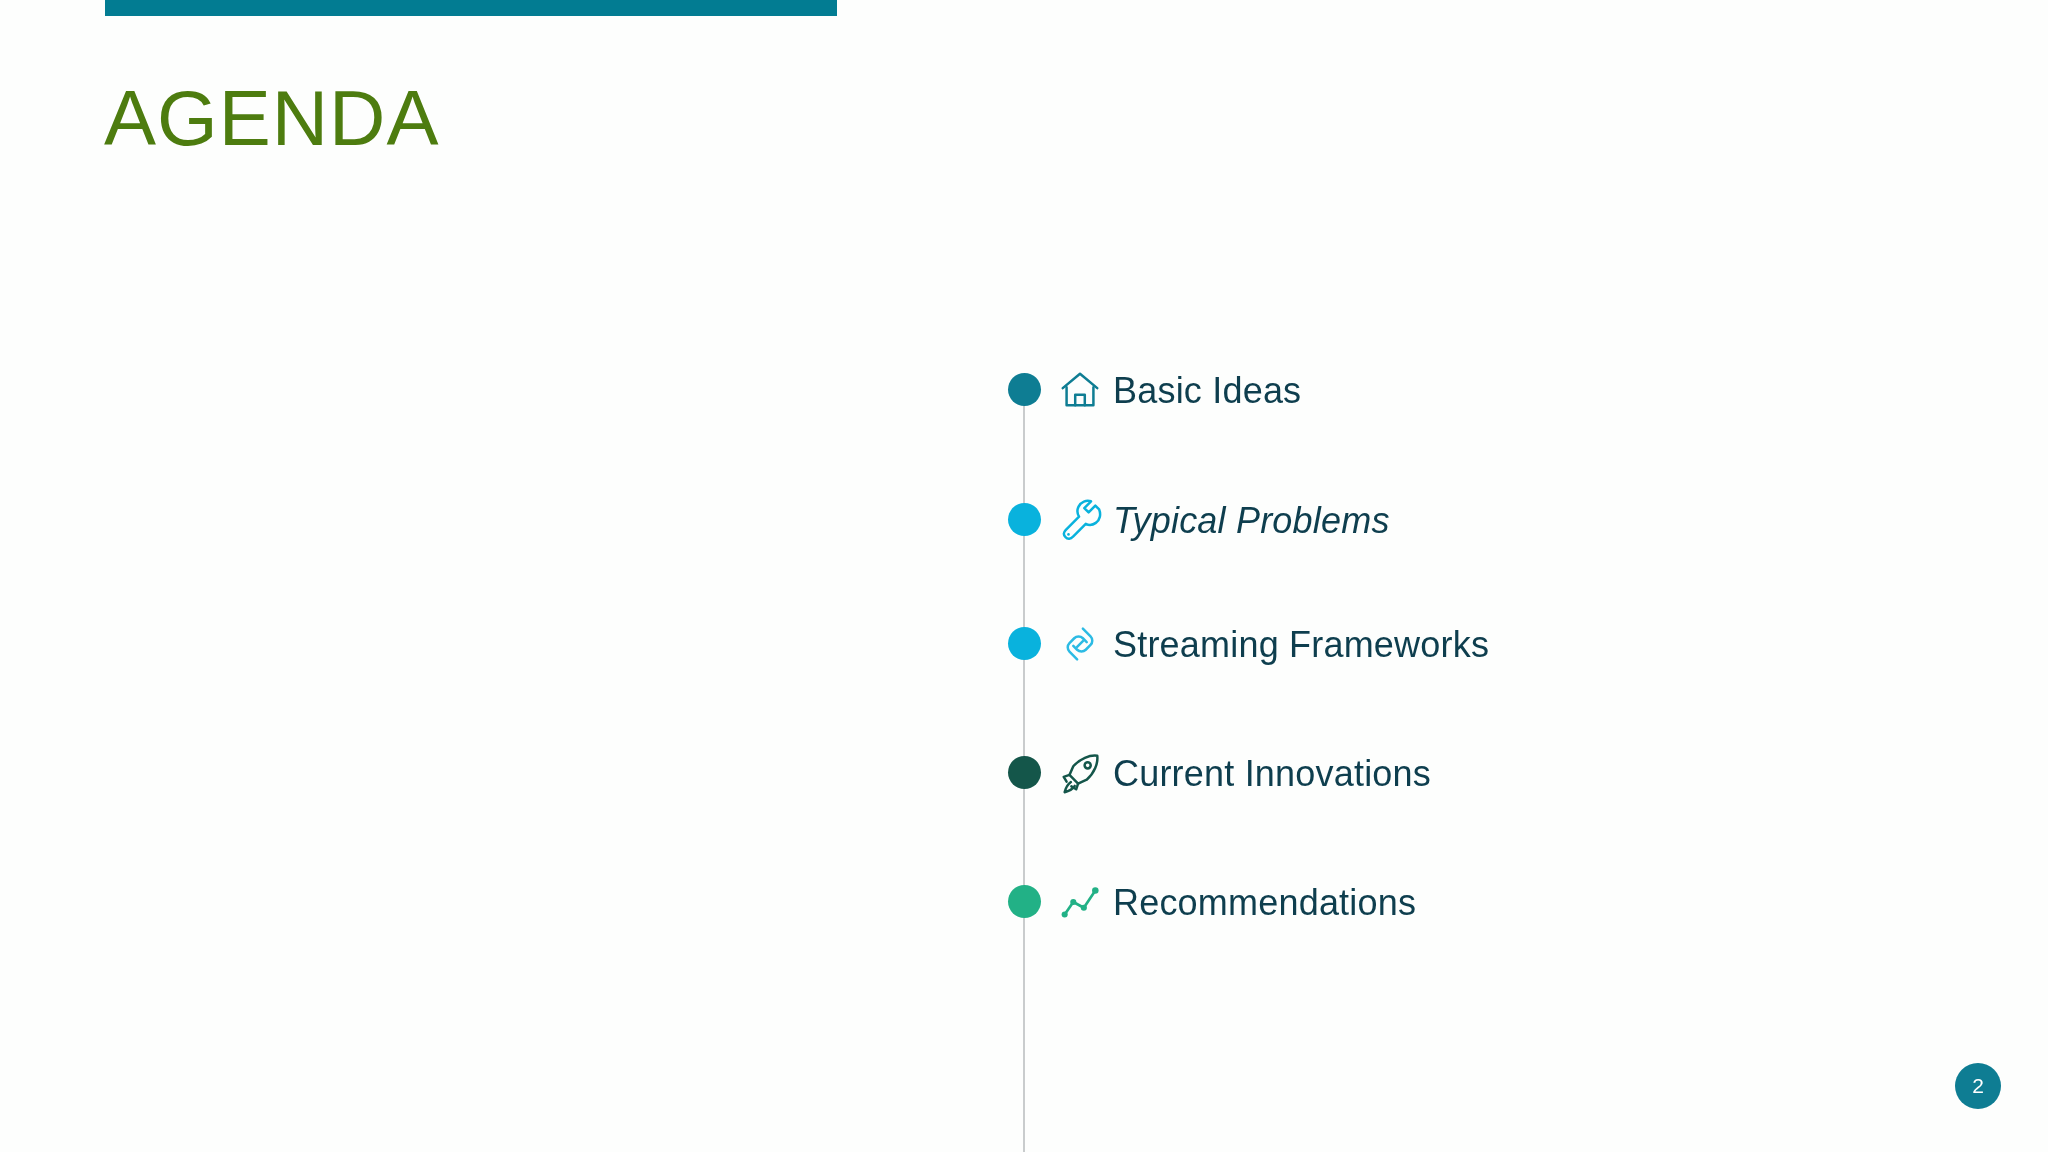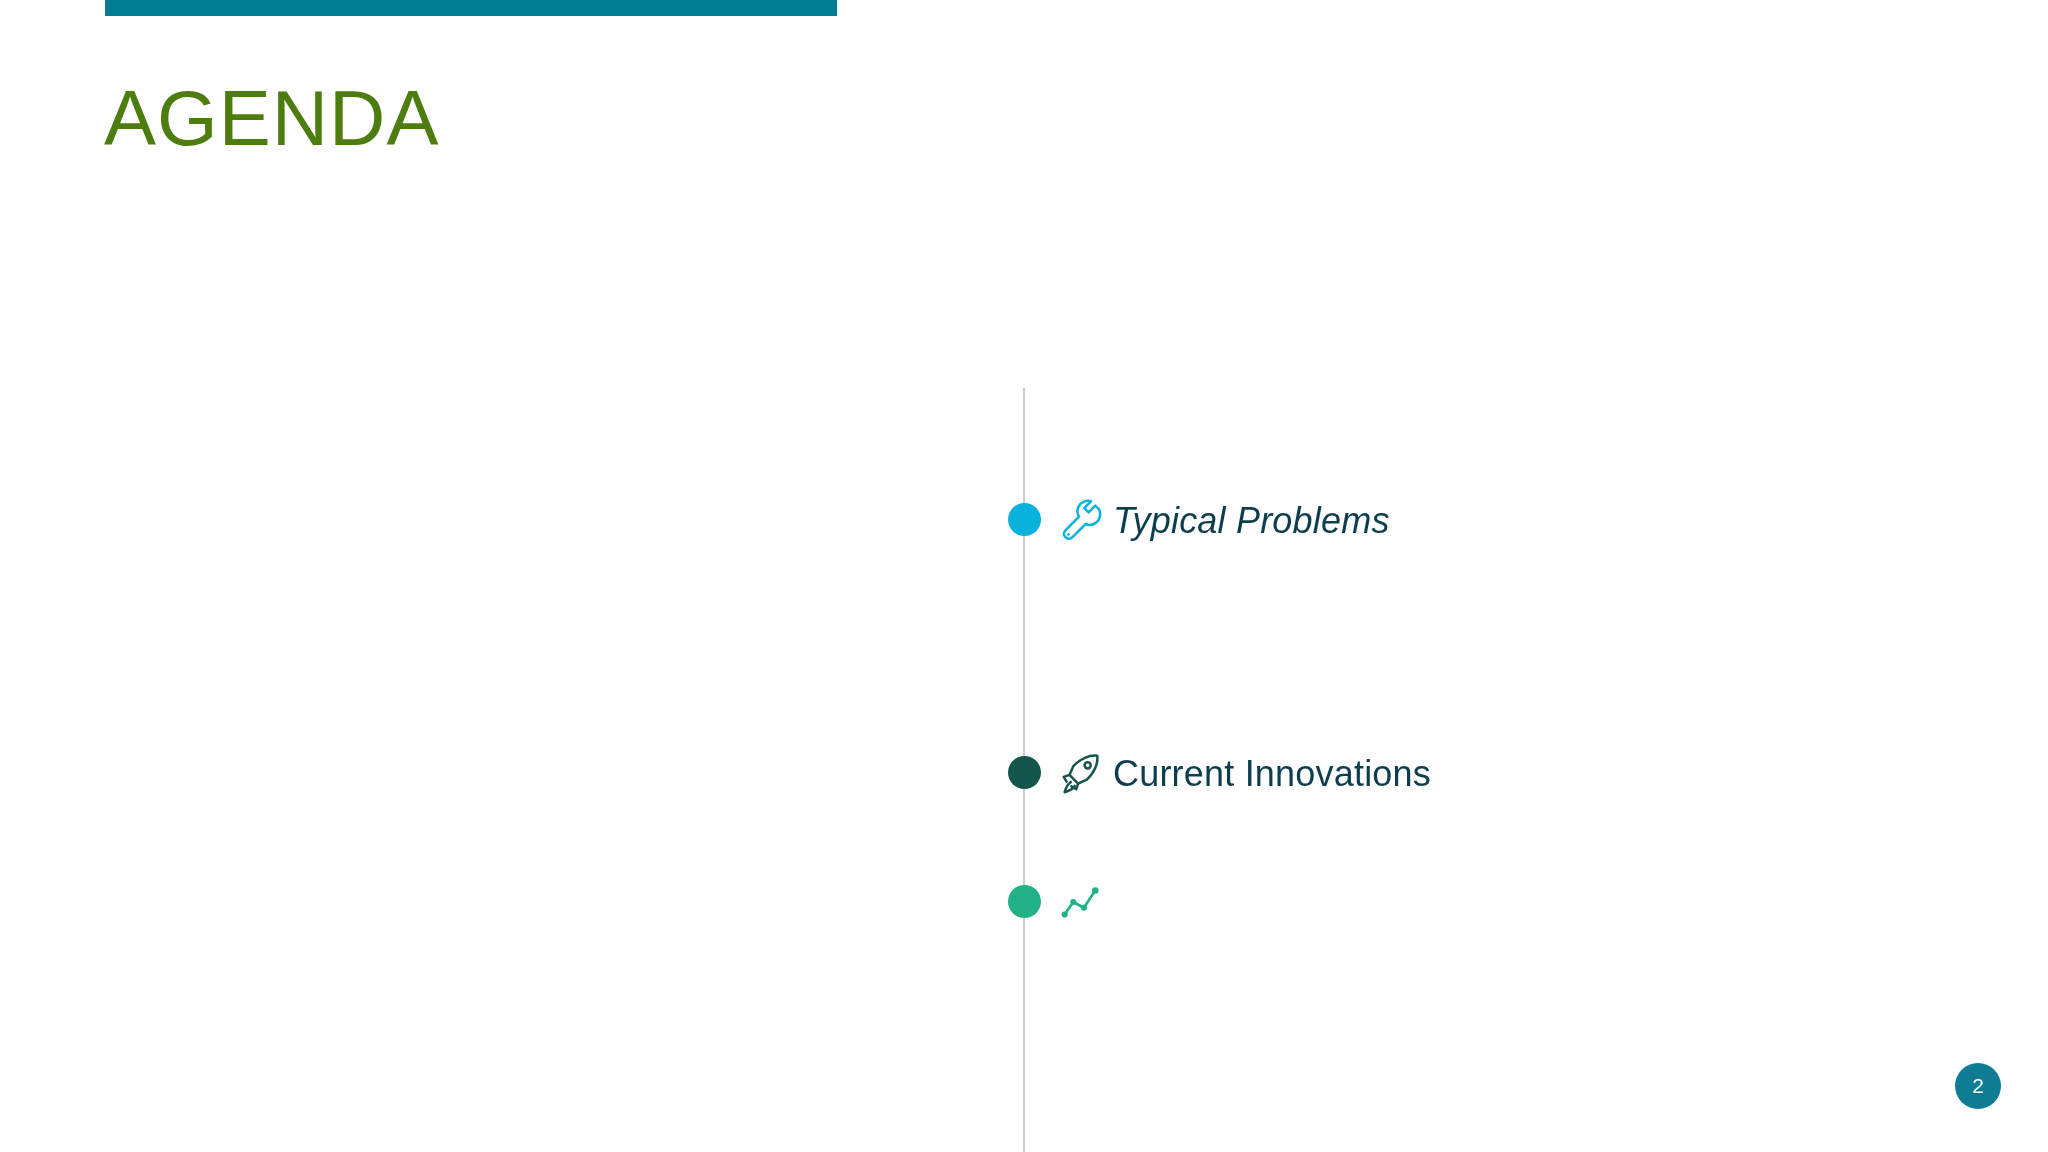--- a/index.html
+++ b/index.html
@@ -115,32 +115,54 @@
 <div class="slide">
 
   <div class="accent-bar"></div>
 
   <div class="slide-title">AGENDA</div>
 
   <div class="timeline-spine"></div>
 
   <div class="timeline">
 
+    <div class="tl-item" style="top:363px;left:0;width:100%;">
+      <div class="tl-dot" style="top:10px;background:#0E7D93;"></div>
+      <div class="tl-icon" style="top:2px;">
+        <svg width="46" height="46" viewBox="0 0 48 48" fill="none" stroke="#0E7D93" stroke-width="2.6" stroke-linecap="round" stroke-linejoin="round">
+          <path d="M6 22 L24 7 L42 22"></path>
+          <path d="M10 21 V40 H38 V21"></path>
+          <path d="M19 40 V29 H29 V40"></path>
+        </svg>
+      </div>
+      <div class="tl-label" style="top:7px;">Basic Ideas</div>
+    </div>
 
     <div class="tl-item" style="top:493px;left:0;width:100%;font-style:italic;">
       <div class="tl-dot" style="top:10px;background:#09B2DD;"></div>
       <div class="tl-icon" style="top:2px;">
         <svg width="46" height="46" viewBox="0 0 48 48" fill="none" stroke="#09B2DD" stroke-width="2.6" stroke-linecap="round" stroke-linejoin="round">
           <path d="M40 9 L33 16 L28.5 11.5 L35.5 4.5 C30.5 3 25 5 22.5 10 C20.5 14 21.5 18 23 20.5 L9 34.5 C6.5 37 6.5 40 9 42 C11 44.5 14.5 44 16.5 41.5 L30 28 C33 29.5 37 29.5 40.5 27 C45 24 46 18 44 13 Z"></path>
           <circle cx="12" cy="39" r="1.4" fill="#09B2DD" stroke="none"></circle>
         </svg>
       </div>
       <div class="tl-label" style="top:7px;">Typical Problems</div>
     </div>
 
+    <div class="tl-item" style="top:617px;left:0;width:100%;">
+      <div class="tl-dot" style="top:10px;background:#09B2DD;"></div>
+      <div class="tl-icon" style="top:2px;">
+        <svg width="46" height="46" viewBox="0 0 48 48" fill="none" stroke="#2CBBE4" stroke-width="2.6" stroke-linecap="round" stroke-linejoin="round">
+          <path d="M27 8 L35 16 A6.5 6.5 0 0 1 35 25 L30 30 A6.5 6.5 0 0 1 21 30 L17 26"></path>
+          <path d="M21 40 L13 32 A6.5 6.5 0 0 1 13 23 L18 18 A6.5 6.5 0 0 1 27 18 L31 22"></path>
+          <path d="M21 27 L27 21"></path>
+        </svg>
+      </div>
+      <div class="tl-label" style="top:7px;">Streaming Frameworks</div>
+    </div>
 
     <div class="tl-item" style="top:746px;left:0;width:100%;">
       <div class="tl-dot" style="top:10px;background:#14564A;"></div>
       <div class="tl-icon" style="top:2px;">
         <svg width="46" height="46" viewBox="0 0 48 48" fill="none" stroke="#14564A" stroke-width="2.6" stroke-linecap="round" stroke-linejoin="round">
           <path d="M42 6 C34 5 24 9 17 17 L13 26 L22 35 L31 31 C39 24 43 14 42 6 Z"></path>
           <circle cx="32" cy="16" r="3.2"></circle>
           <path d="M13 26 L7 28 L10 33"></path>
           <path d="M22 35 L20 41 L15 38"></path>
           <path d="M14.5 33.5 C11 36 9 40 8 44 C12 43 16 41 18.5 37.5"></path>
@@ -153,19 +175,20 @@
       <div class="tl-dot" style="top:10px;background:#22B186;"></div>
       <div class="tl-icon" style="top:2px;">
         <svg width="46" height="46" viewBox="0 0 48 48" fill="none" stroke="#22B186" stroke-width="2.8" stroke-linecap="round" stroke-linejoin="round">
           <path d="M8 37 L17 24 L28 30 L40 12"></path>
           <circle cx="8" cy="37" r="3.2" fill="#22B186" stroke="none"></circle>
           <circle cx="17" cy="24" r="3.2" fill="#22B186" stroke="none"></circle>
           <circle cx="28" cy="30" r="3.2" fill="#22B186" stroke="none"></circle>
           <circle cx="40" cy="12" r="3.4" fill="#22B186" stroke="none"></circle>
         </svg>
       </div>
+      <div class="tl-label" style="top:7px;">Recommendations</div>
     </div>
 
   </div>
 
   <div class="page-badge">2</div>
 
 </div>
 
 </body></html>

